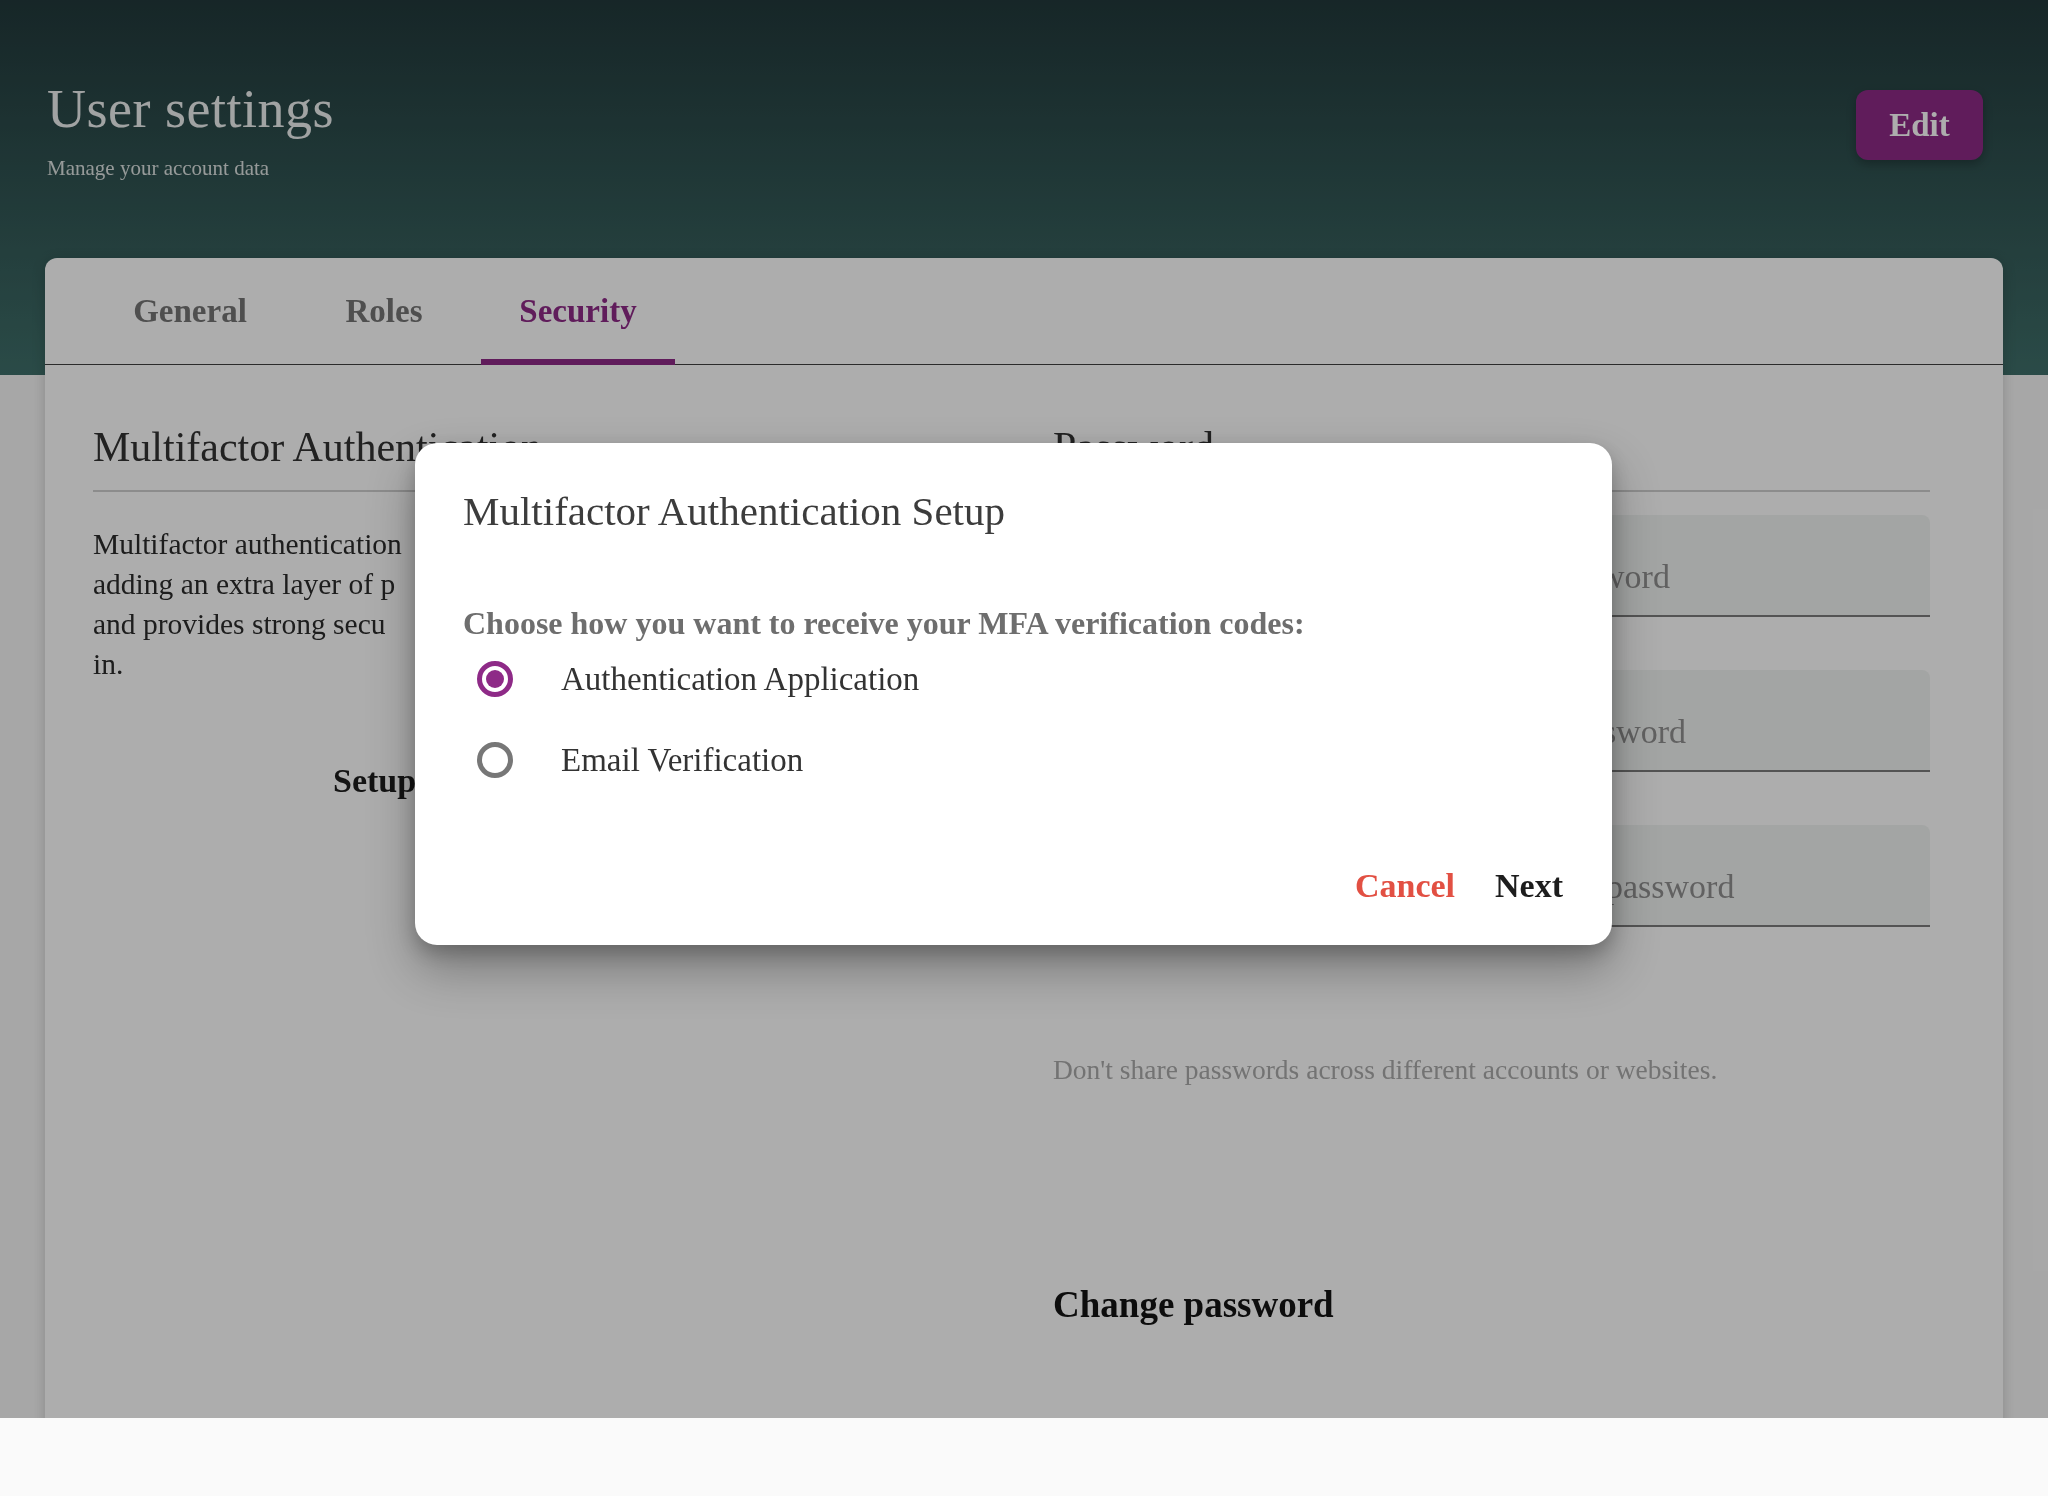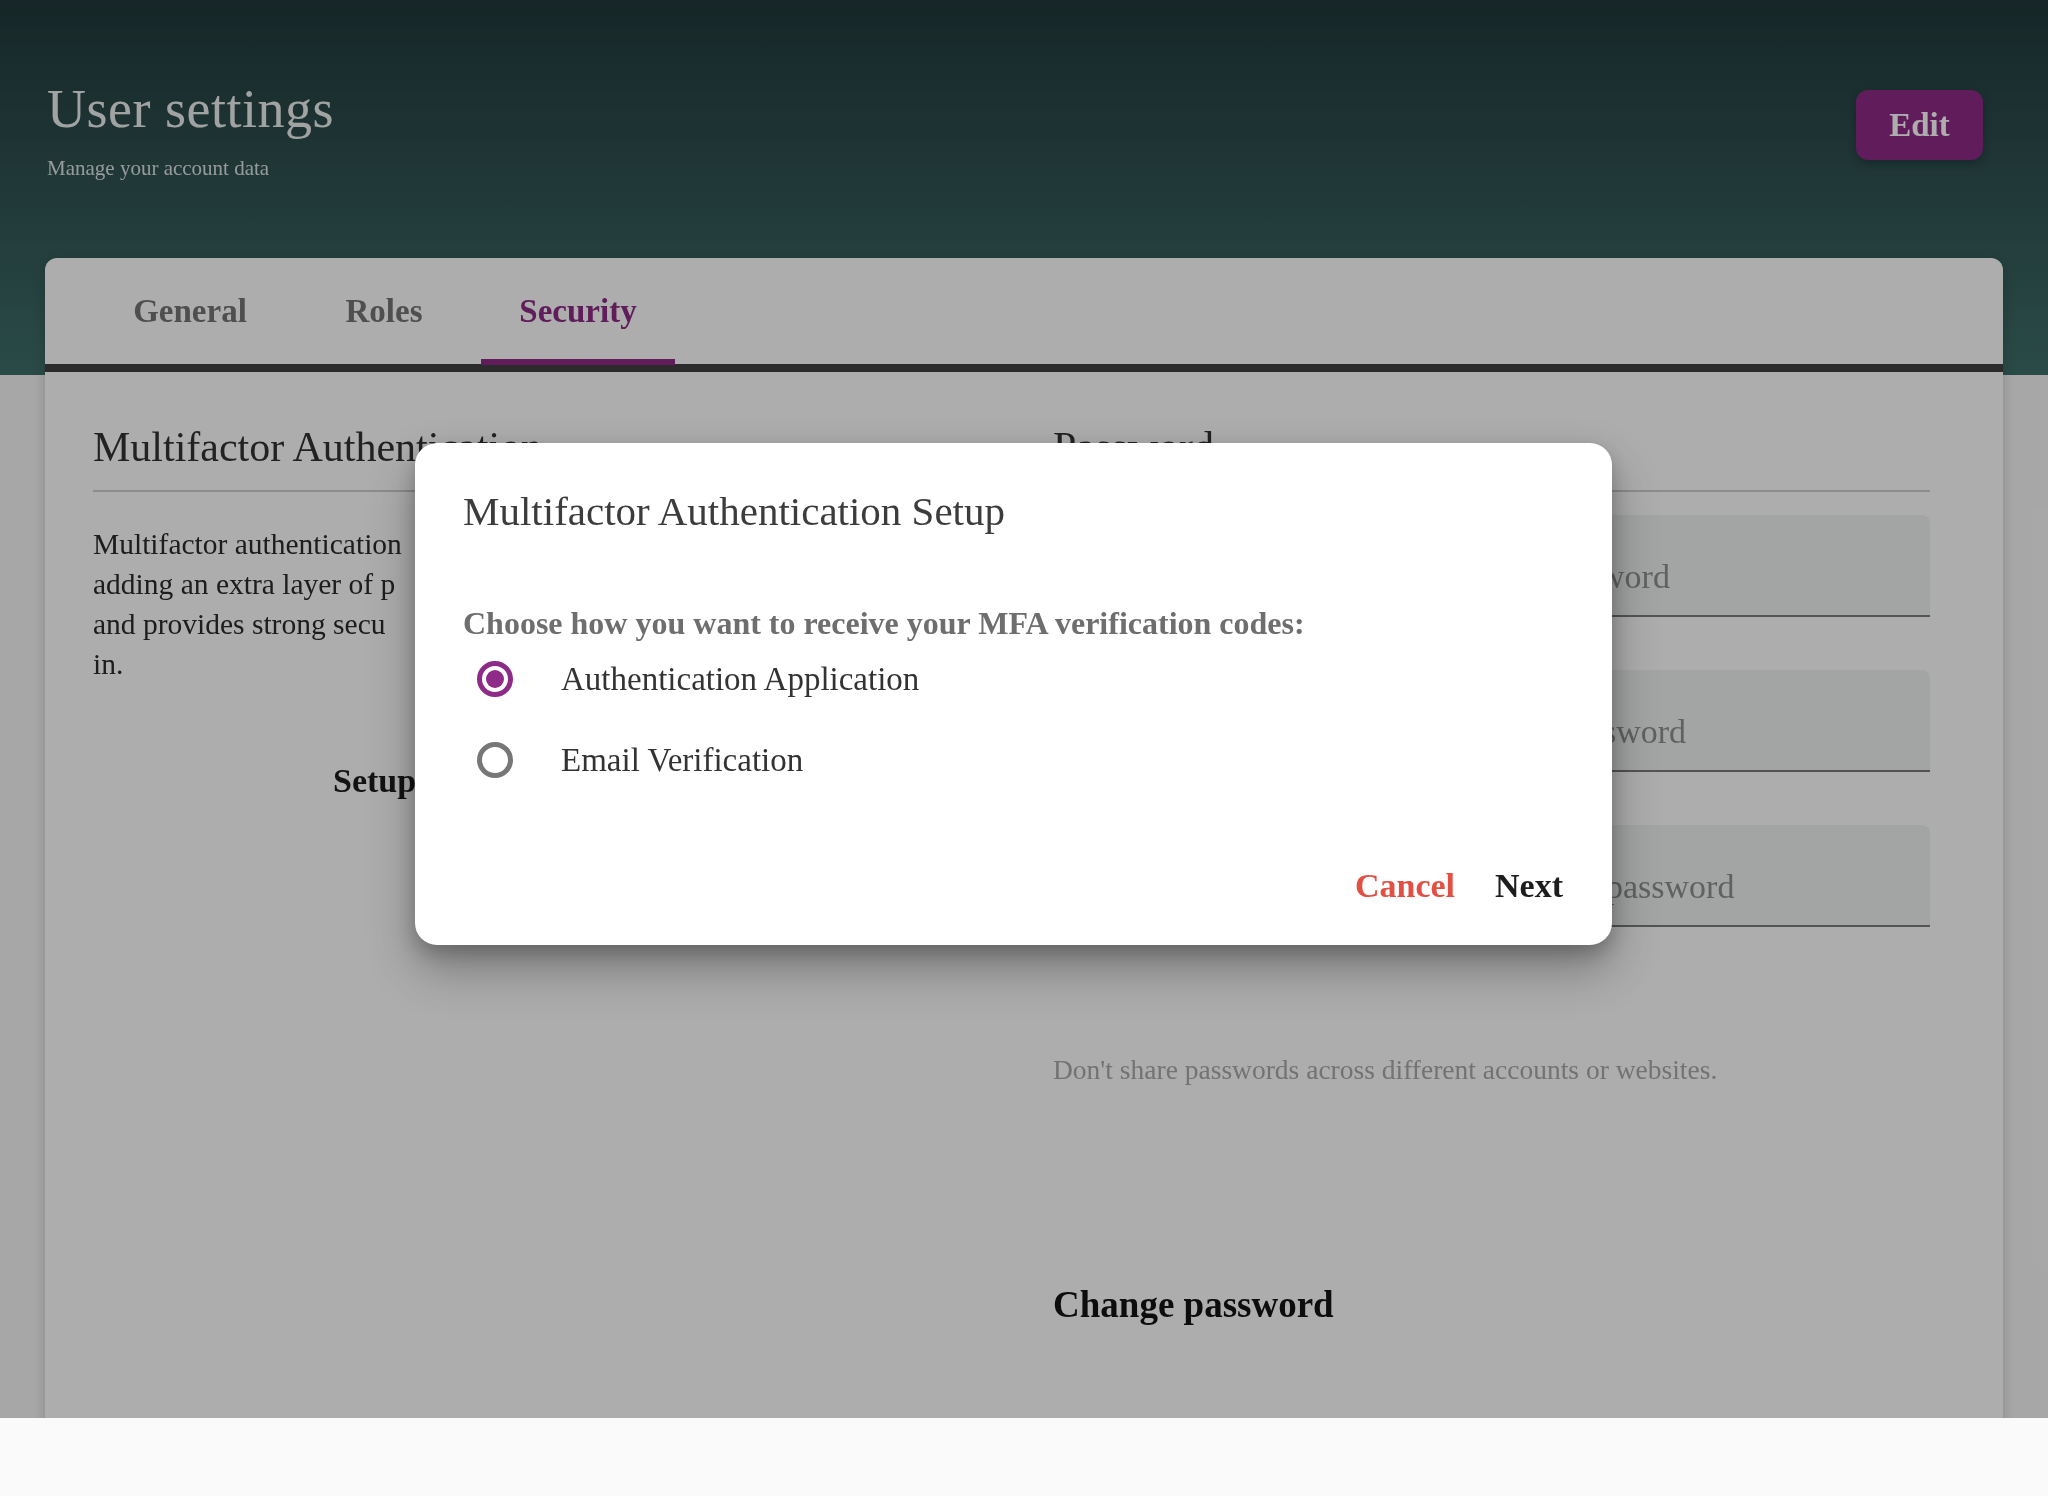--- a/index.html
+++ b/index.html
@@ -20,21 +20,21 @@
     display:flex;align-items:center;justify-content:center;
     box-shadow:0 4px 10px rgba(0,0,0,.25);cursor:pointer;
   }
   
   .card{
     position:absolute;left:45px;top:258px;width:1958px;height:1194px;
     background:#ffffff;border-radius:12px;box-shadow:0 3px 14px rgba(0,0,0,.18);
   }
   .tabbar{
     position:absolute;left:0;top:0;width:100%;height:106px;
-    border-bottom:8px solid #404040;display:flex;align-items:center;
+    border-bottom:1px solid #404040;display:flex;align-items:center;
   }
   .tab{
     width:194px;height:104px;display:flex;align-items:center;justify-content:center;
     font-size:33px;font-weight:bold;color:#757575;cursor:pointer;position:relative;
   }
   .tab:first-child{margin-left:48px;}
   .tab.active{color:var(--accent);}
   .tab.active::after{
     content:"";position:absolute;left:0;bottom:-2px;width:100%;height:6px;background:var(--accent);
   }

